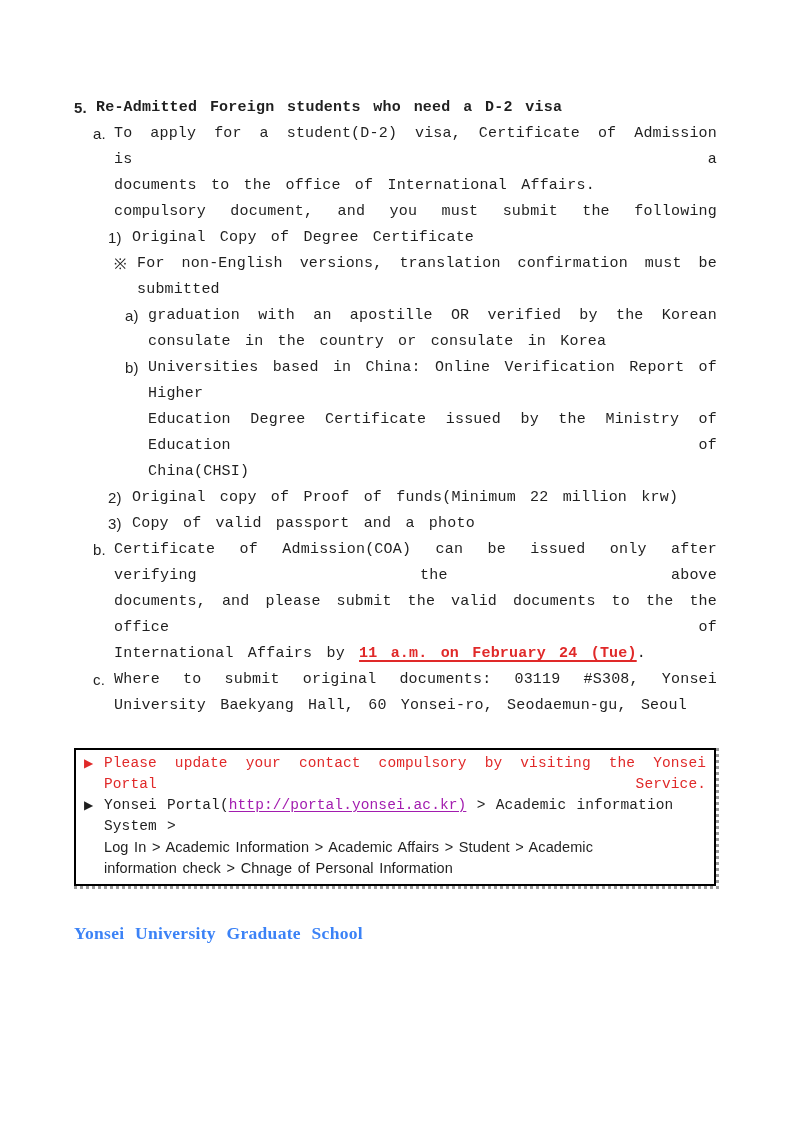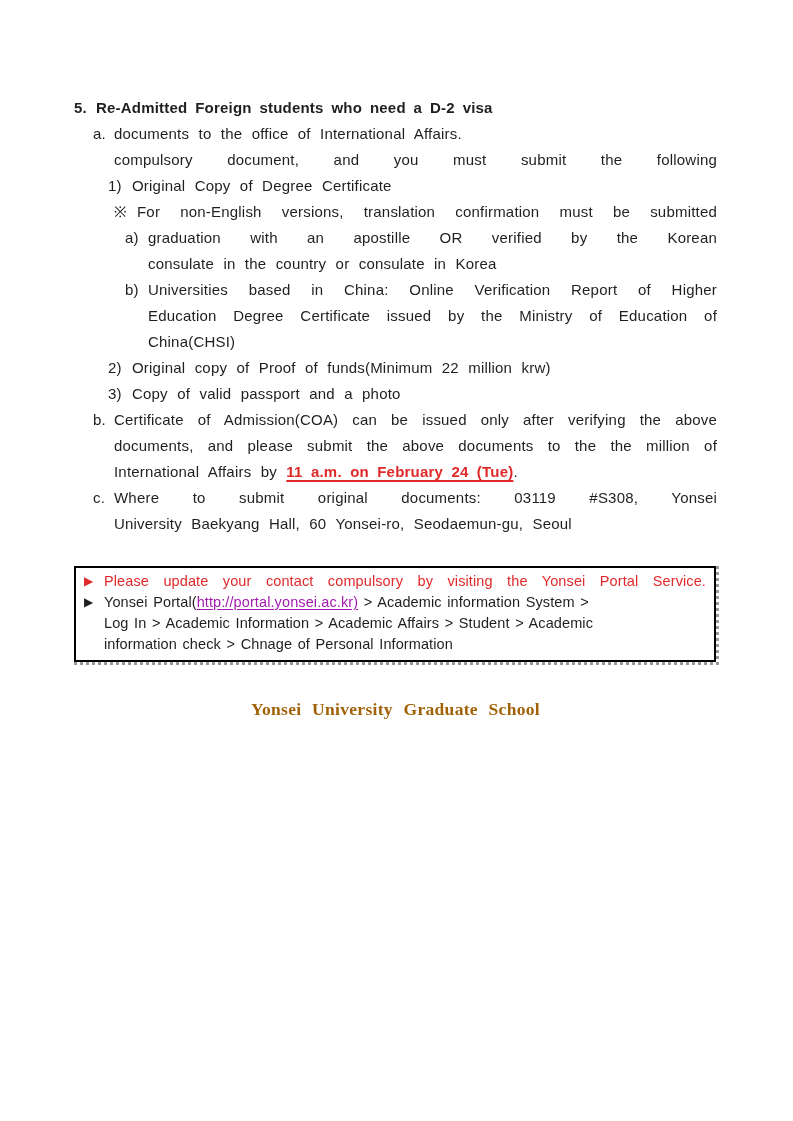--- a/index.html
+++ b/index.html
@@ -24,21 +24,21 @@
   .heading .mk{flex:0 0 22px;}
   .row{display:flex;}
   .lv0{margin-left:19px;}
   .lv0 .mk{flex:0 0 21px;}
   .lv1{margin-left:34px;}
   .lv1 .mk{flex:0 0 24px;}
   .lvr{margin-left:40px;}
   .lvr .mk{flex:0 0 23px;}
   .lv2{margin-left:51px;}
   .lv2 .mk{flex:0 0 23px;}
-  .tx{flex:1 1 auto;min-width:0;}
+  .tx{flex:1 1 auto;min-width:0;font-family:Liberation Mono, monospace;}
   .ln{}
   .j{text-align:justify;text-align-last:justify;}
   .deadline{
     color:#e02929;
     font-weight:bold;
     text-decoration:underline;
     text-decoration-thickness:1.5px;
     text-underline-offset:3px;
     word-spacing:4px;
   }
@@ -63,44 +63,45 @@
   .n-cont{padding-left:20px;}
   .bullet{font-size:12px;}
   .portal-link{
     color:#a21caf;
     text-decoration:underline;
     text-underline-offset:2px;
     cursor:pointer;
   }
   .footer{
     margin-top:32px;
-    text-align:center;
+    text-align:left;
     font-family:"Liberation Serif", serif;
     font-weight:bold;
     font-size:17.5px;
     line-height:24px;
     word-spacing:6px;
     letter-spacing:0.3px;
-    color:#a16207;
+    color:#3b82f6;
   }
 </style>
 </head>
 <body>
 
 <div class="page">
   <div class="doc">
 
     <div class="heading">
       <span class="mk">5.</span>
       <span class="tx">Re-Admitted Foreign students who need a D-2 visa</span>
     </div>
 
     <div class="row lv0">
       <span class="mk">a.</span>
       <div class="tx">
+        <div class="ln j">To apply for a student(D-2) visa, Certificate of Admission is a</div>
         <div class="ln">documents to the office of International Affairs.</div>
         <div class="ln j">compulsory document, and you must submit the following</div>
       </div>
     </div>
 
     <div class="row lv1">
       <span class="mk">1)</span>
       <div class="tx">
         <div class="ln">Original Copy of Degree Certificate</div>
       </div>
@@ -141,21 +142,21 @@
       <span class="mk">3)</span>
       <div class="tx">
         <div class="ln">Copy of valid passport and a photo</div>
       </div>
     </div>
 
     <div class="row lv0">
       <span class="mk">b.</span>
       <div class="tx">
         <div class="ln j">Certificate of Admission(COA) can be issued only after verifying the above</div>
-        <div class="ln j">documents, and please submit the above documents to the the million of</div>
+        <div class="ln j">documents, and please submit the valid documents to the the office of</div>
         <div class="ln"><span>International Affairs by </span><span class="deadline">11 a.m. on February 24 (Tue)</span><span>.</span></div>
       </div>
     </div>
 
     <div class="row lv0">
       <span class="mk">c.</span>
       <div class="tx">
         <div class="ln j">Where to submit original documents: 03119 #S308, Yonsei</div>
         <div class="ln">University Baekyang Hall, 60 Yonsei-ro, Seodaemun-gu, Seoul</div>
       </div>

